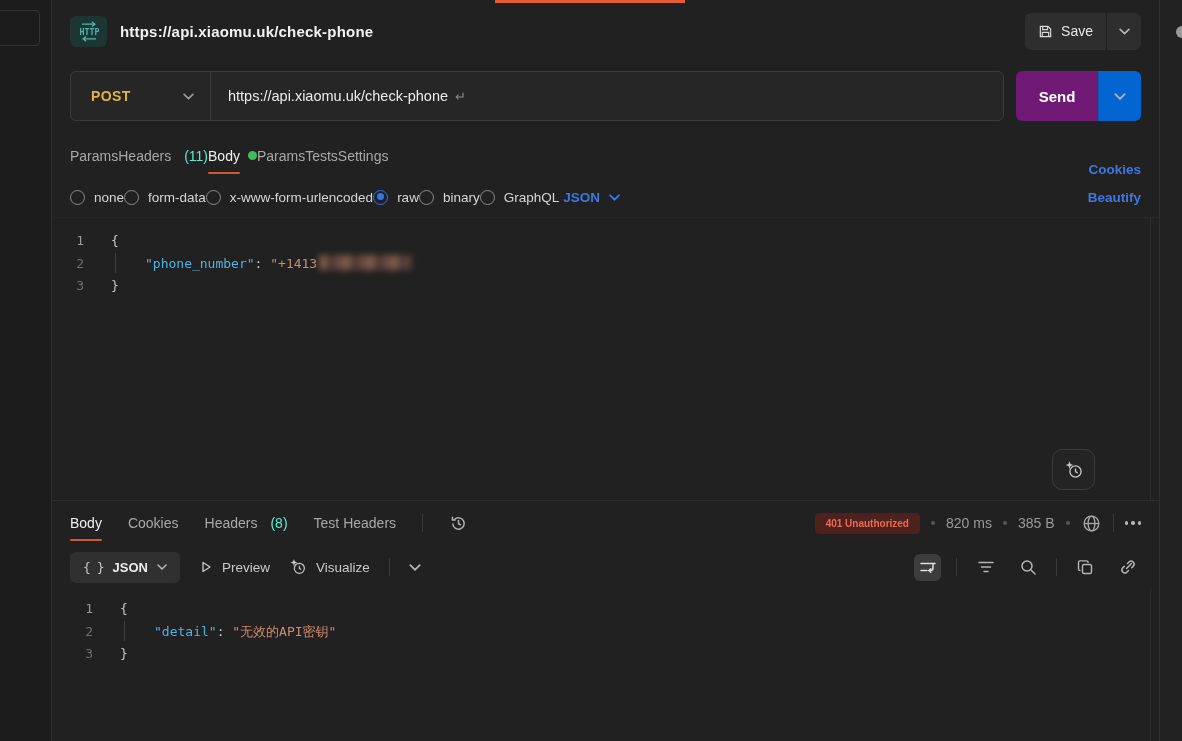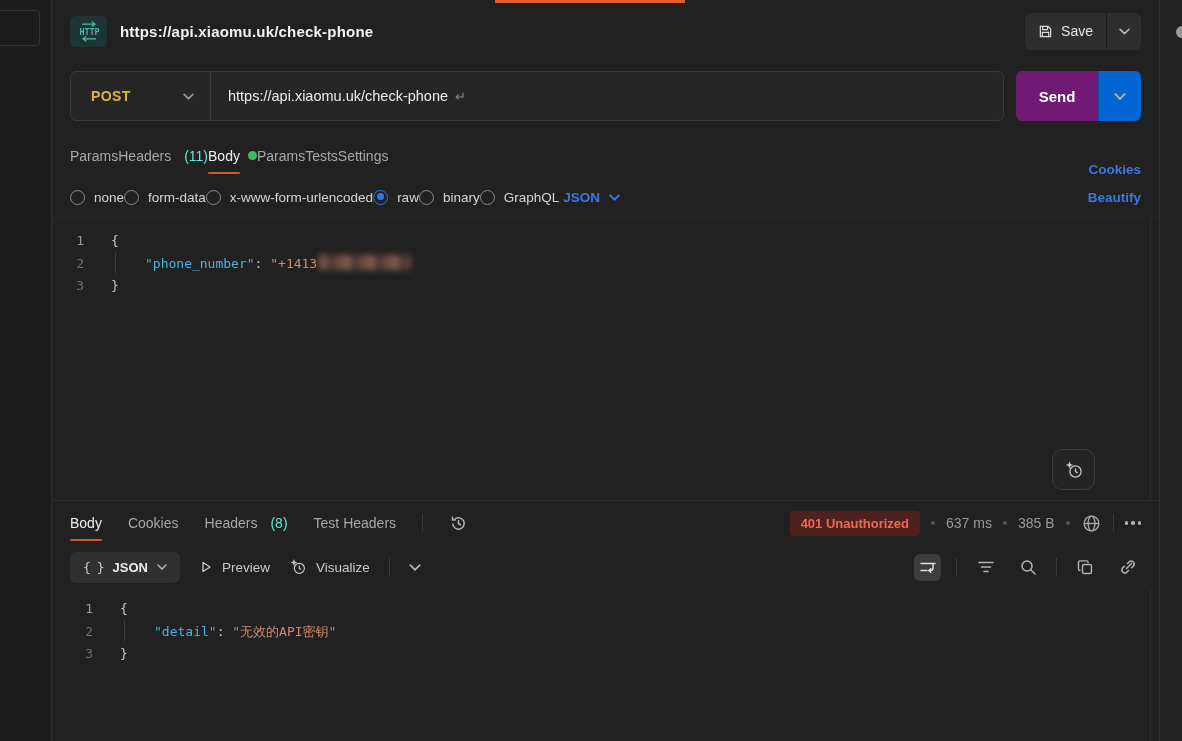--- a/index.html
+++ b/index.html
@@ -74,21 +74,21 @@
     filter:blur(3px); }
   .postbot { position:absolute; right:64px; bottom:10px; width:43px; height:41px; border:1px solid #3c3c3c; border-radius:10px; display:flex; align-items:center; justify-content:center; background:#242424; }
   .scroll-line { position:absolute; right:8px; top:0; bottom:0; width:1px; background:#2c2c2c; }
 
   
   .response { height:241px; border-top:1px solid #2e2e2e; display:flex; flex-direction:column; }
   .resp-tabs { height:44px; display:flex; align-items:center; padding:0 18px; gap:26px; font-size:14px; color:#a8a8a8; }
   .v-div { width:1px; height:18px; background:#3a3a3a; }
   .icon-plain { display:flex; align-items:center; justify-content:center; color:#b5b5b5; }
   .status-group { margin-left:auto; display:flex; align-items:center; gap:11px; }
-  .status-badge { background:#4e211d; color:#eb6a55; font-weight:bold; font-size:13px; padding:5px 11px; border-radius:4px; white-space:nowrap; }
+  .status-badge { background:#4e211d; color:#eb6a55; font-weight:bold; font-size:10px; padding:5px 11px; border-radius:4px; white-space:nowrap; }
   .sep-dot { width:4px; height:4px; border-radius:50%; background:#565656; }
   .meta { color:#9a9a9a; font-size:14px; white-space:nowrap; }
   .more-dots { display:flex; gap:3px; }
   .more-dots i { width:3.5px; height:3.5px; border-radius:50%; background:#b5b5b5; }
 
   .resp-toolbar { height:44px; display:flex; align-items:center; padding:0 18px; gap:19px; }
   .json-pill { background:#303030; border-radius:6px; height:31px; padding:0 13px; display:flex; align-items:center; gap:9px; font-size:13px; }
   .json-pill .braces { color:#c9c9c9; font-family:"DejaVu Sans Mono",monospace; letter-spacing:-1px; }
   .json-pill .lbl { color:#ececec; font-weight:bold; }
   .json-pill .caret { color:#b5b5b5; }
@@ -268,21 +268,21 @@
       <button class="icon-plain">
         <svg width="19" height="19" viewBox="0 0 18 18" fill="none" stroke="#b5b5b5" stroke-width="1.4">
           <path d="M3.6 9 a5.4 5.4 0 1 0 1.6 -3.8"></path>
           <path d="M3.3 2.6 v3 h3"></path>
           <path d="M9 5.8 v3.4 l2.4 1.4"></path>
         </svg>
       </button>
       <div class="status-group">
         <span class="status-badge">401 Unauthorized</span>
         <span class="sep-dot"></span>
-        <span class="meta">637 ms</span>
+        <span class="meta">820 ms</span>
         <span class="sep-dot"></span>
         <span class="meta">385 B</span>
         <span class="sep-dot"></span>
         <button class="icon-plain">
           <svg width="21" height="21" viewBox="0 0 20 20" fill="none" stroke="#a8a8a8" stroke-width="1.3">
             <circle cx="10" cy="10" r="7"></circle>
             <ellipse cx="10" cy="10" rx="3.2" ry="7"></ellipse>
             <path d="M3.2 10 h13.6"></path>
           </svg>
         </button>

